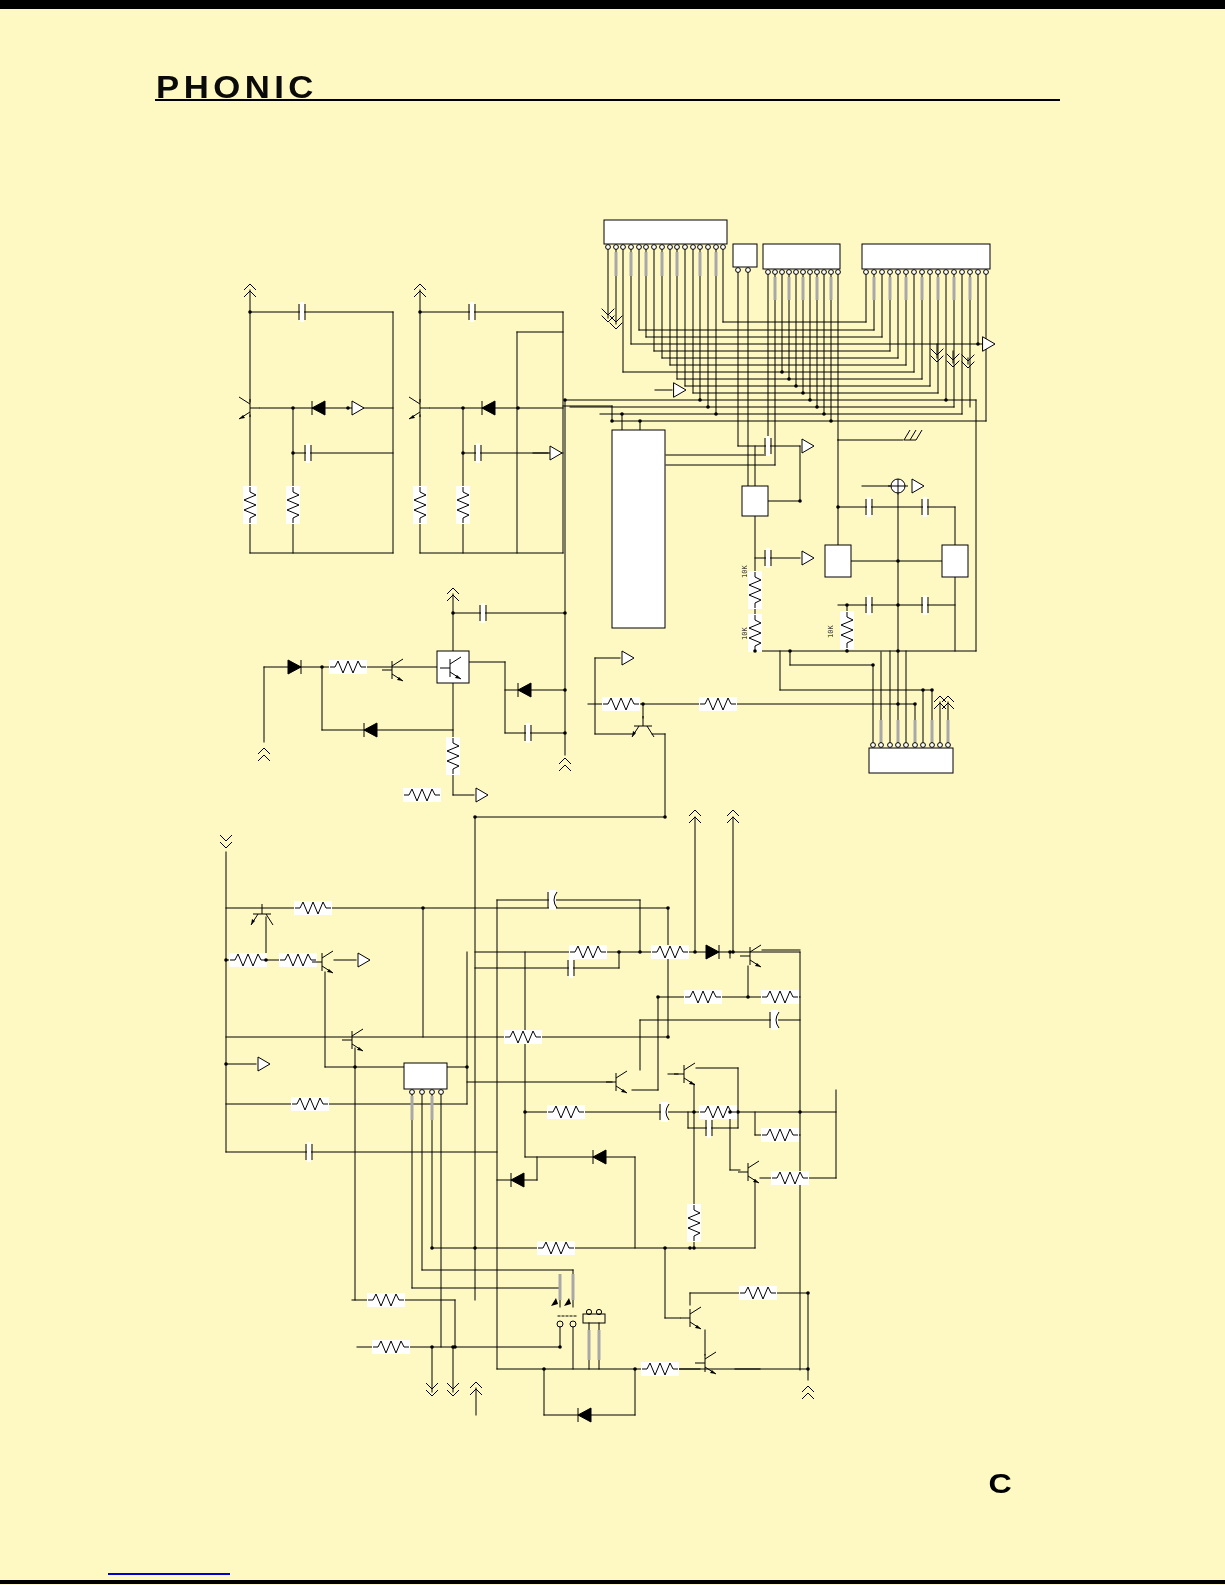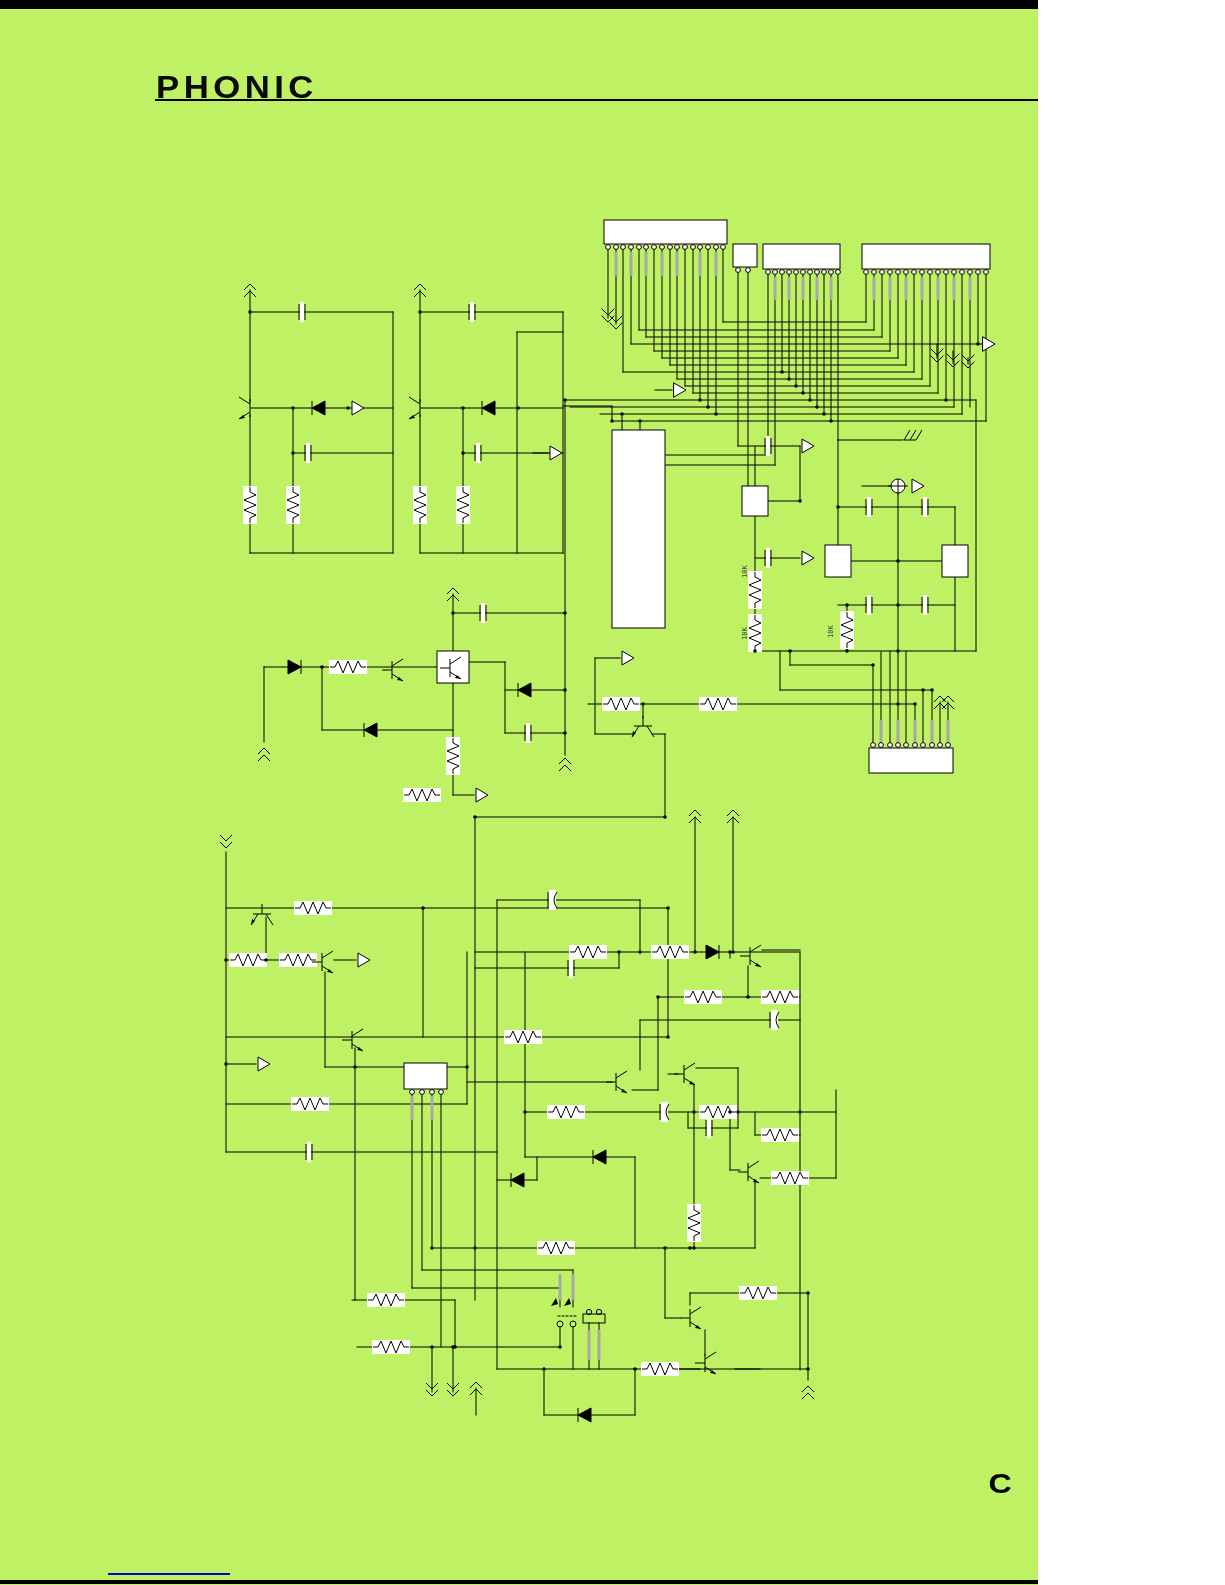--- a/index.html
+++ b/index.html
@@ -1,16 +1,16 @@
 <!DOCTYPE html>
 <html><head>
 <meta charset="utf-8">
 <style>
   html,body{margin:0;padding:0;background:#fff;}
-  .page{position:relative;width:1038px;height:1585px;background:#bef264;overflow:hidden;
+  .page{position:relative;width:1225px;height:1585px;background:#fef9c3;overflow:hidden;
         font-family:"Liberation Sans",sans-serif;}
   .top-bar{position:absolute;left:0;top:0;width:1225px;height:9px;background:#000;}
   .logo{position:absolute;left:156px;top:70px;font-size:31px;font-weight:bold;
         letter-spacing:4px;color:#0a0a0a;transform:scaleX(1.12);transform-origin:left top;
         font-family:"Liberation Sans",sans-serif;}
   .logo-rule{position:absolute;left:155px;top:99px;width:905px;height:2px;background:#000;}
   .schem{position:absolute;left:0;top:0;}
   .wire{stroke:#000;stroke-width:1;fill:none;stroke-linecap:square;}
   .lead{stroke:#a8a8a8;stroke-width:3;fill:none;}
   .sym{stroke:#000;stroke-width:1;fill:none;}

